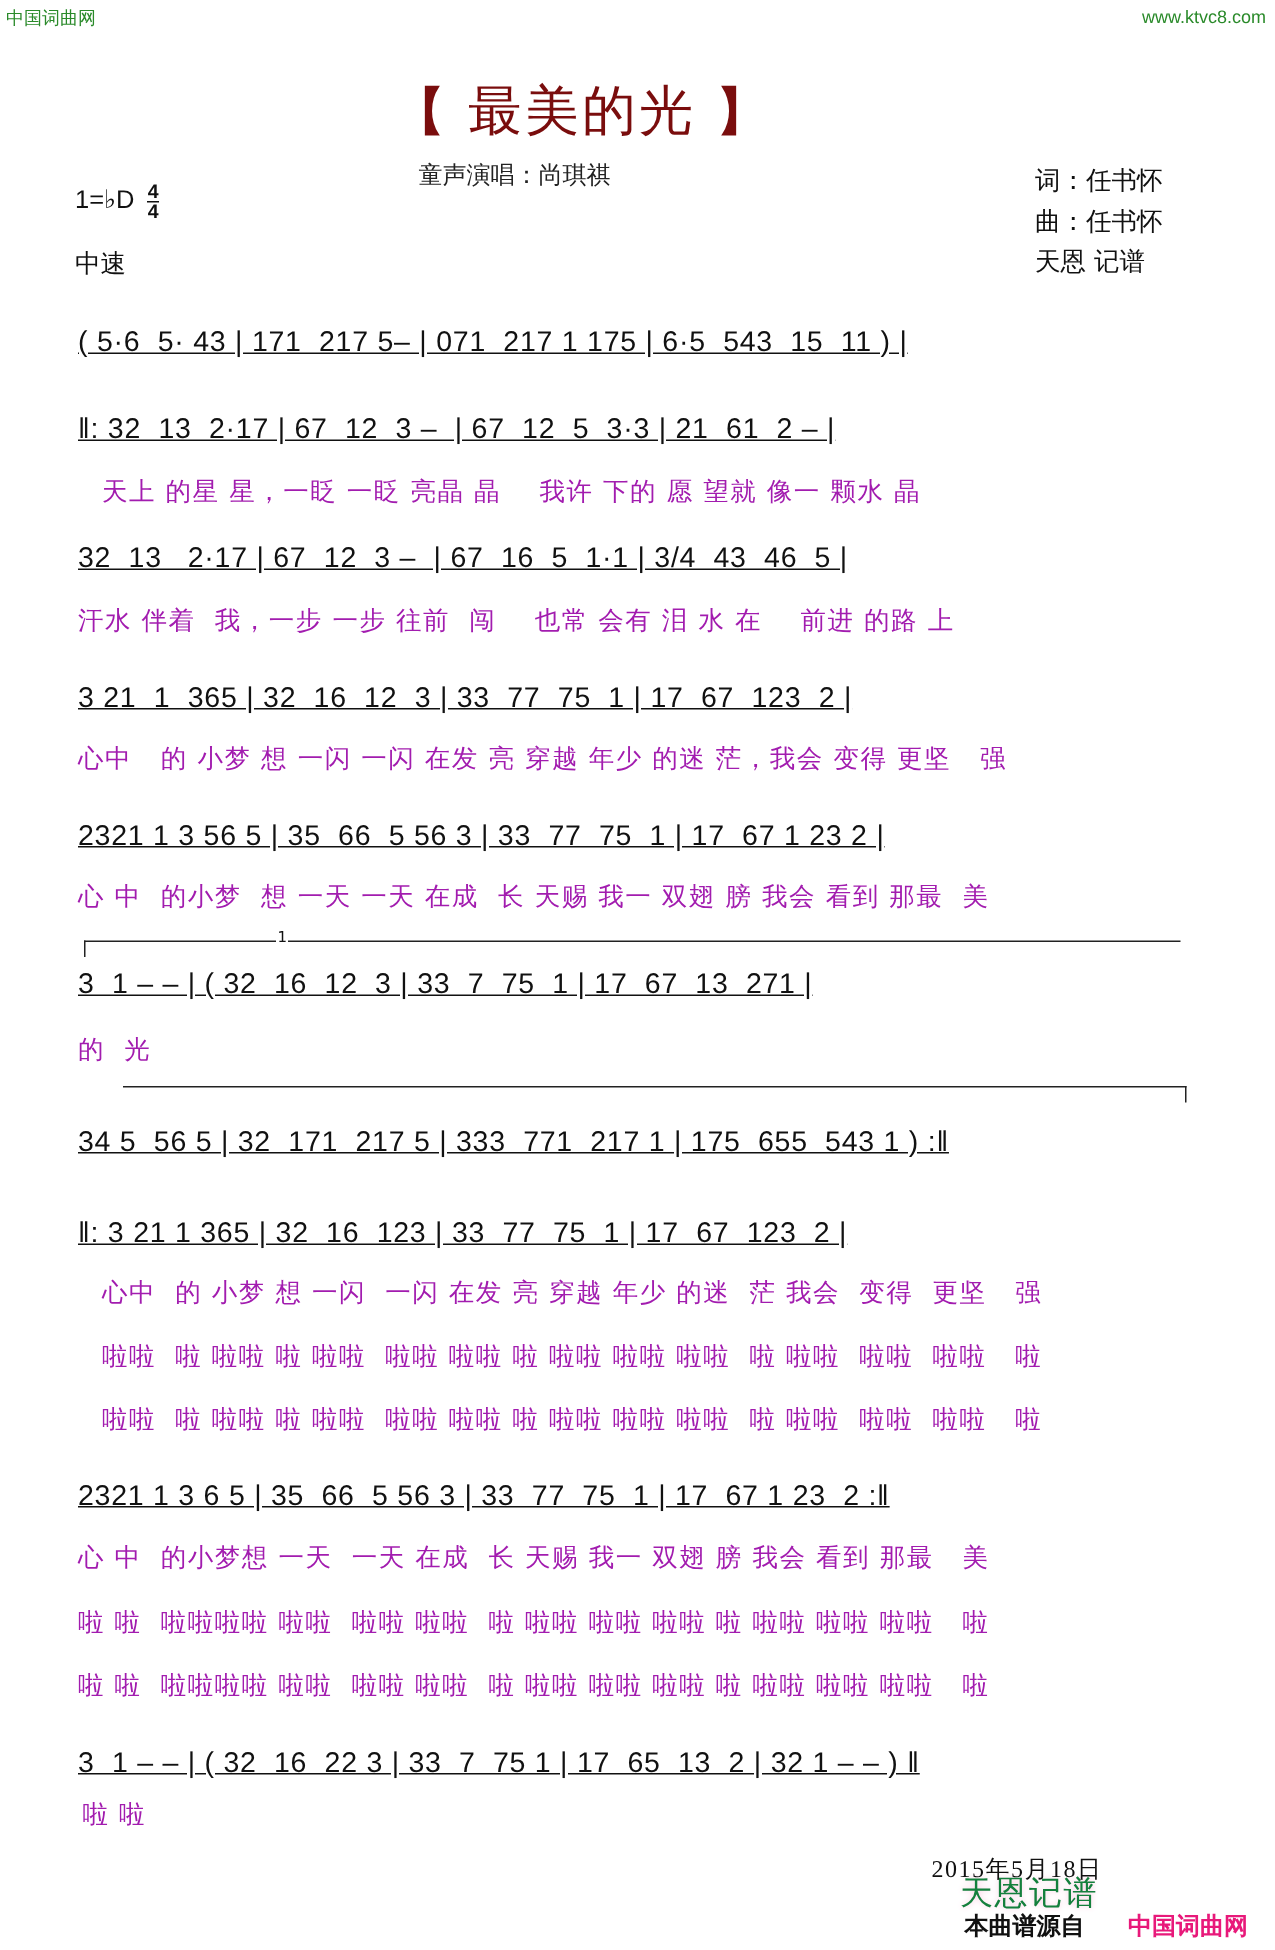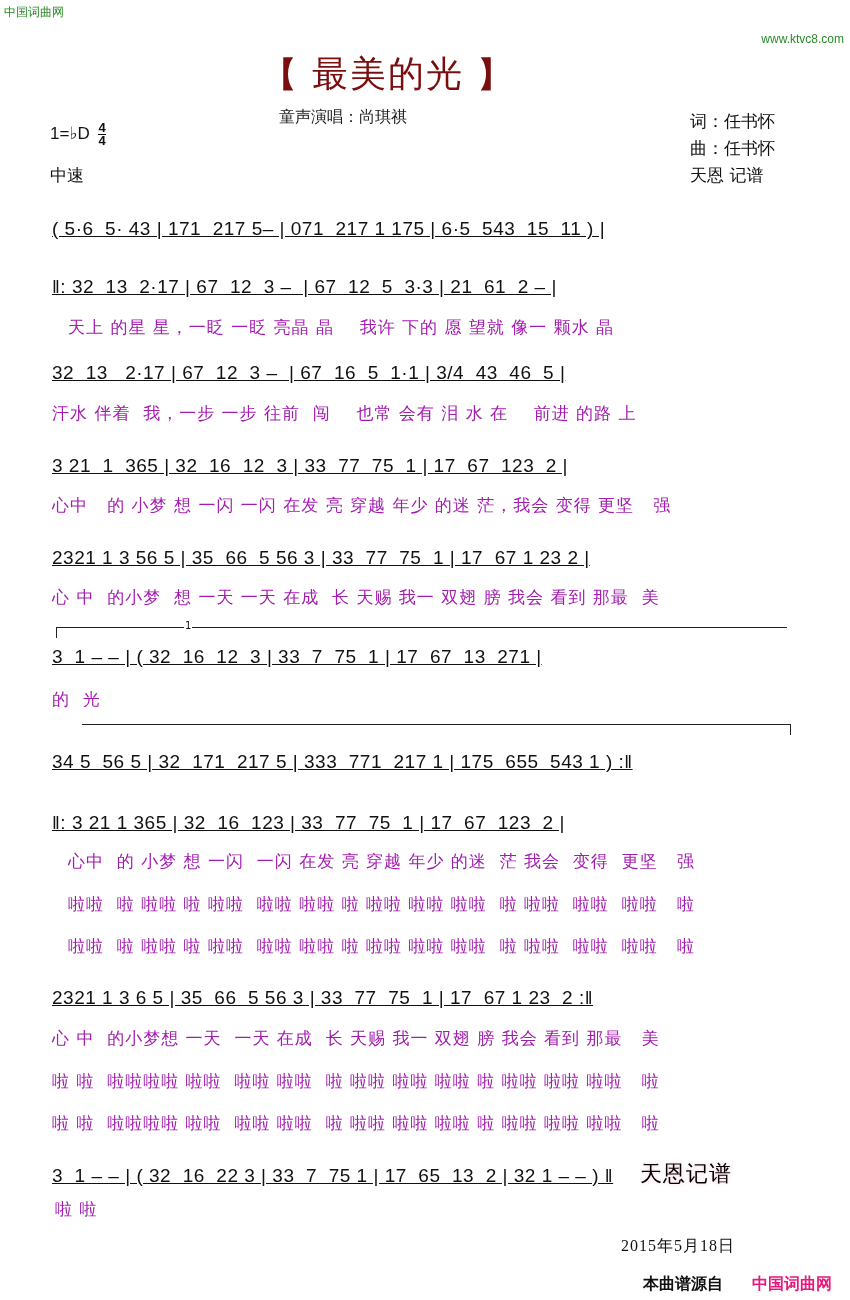--- a/index.html
+++ b/index.html
@@ -1,19 +1,19 @@
 <!DOCTYPE html>
 <html><head>
 <meta charset="utf-8">
 <style>
   html, body { margin: 0; padding: 0; background: #ffffff; }
   body { width: 850px; height: 1300px; position: relative; overflow: hidden;
          font-family: "DejaVu Sans", sans-serif; color: #111; }
   .wm-left { position: absolute; left: 4px; top: 4px; font-size: 12px; color: #2a8a2a; }
-  .wm-right { position: absolute; right: 6px; top: 4px; font-size: 12px; color: #2a8a2a; font-family: "Liberation Sans", sans-serif; margin-top: 28px; }
+  .wm-right { position: absolute; right: 6px; top: 4px; font-size: 12px; color: #2a8a2a; font-family: "Liberation Sans", sans-serif; }
   .title { position: absolute; left: 0; width: 776px; top: 50px; text-align: center;
            font-size: 36px; color: #7a0d0d; font-weight: normal; letter-spacing: 2px; }
   .title .br { font-weight: bold; font-size: 34px; }
   .singer { position: absolute; left: 0; width: 686px; top: 107px; text-align: center; font-size: 16px; color: #222; }
   .key { position: absolute; left: 50px; top: 122px; font-size: 17px; font-family: "Liberation Sans", sans-serif; }
   .key .frac { display: inline-block; vertical-align: middle; text-align: center; font-size: 13px; line-height: 12px; font-weight: bold; margin-left: 4px; }
   .key .frac span { display: block; }
   .key .frac .bar { border-top: 1px solid #111; }
   .tempo { position: absolute; left: 50px; top: 164px; font-size: 17px; }
   .credits { position: absolute; left: 690px; top: 108px; font-size: 17px; line-height: 27px; }
@@ -21,21 +21,21 @@
            font-size: 19px; letter-spacing: 0.5px; color: #111; text-decoration: underline; }
   .lyric { position: absolute; left: 52px; white-space: pre; font-size: 17px; color: #a21caf; letter-spacing: 1px; }
   .lyric.indent { left: 68px; }
 
   .volta { position: absolute; left: 56px; top: 627px; width: 730px; height: 10px;
            border-top: 1.5px solid #222; border-left: 1.5px solid #222; }
   .volta-num { position: absolute; left: 184px; top: 620px; font-size: 10px; background: #fff; padding: 0 1px; }
   .volta2 { position: absolute; left: 82px; top: 724px; width: 708px; height: 10px;
             border-top: 1.5px solid #222; border-right: 1.5px solid #222; }
 
-  .sig { position: absolute; left: 640px; top: 1159px; font-size: 22px; color: #000000;
+  .sig { position: absolute; left: 640px; top: 1247px; font-size: 22px; color: #15803d;
          font-family: "DejaVu Serif", serif; text-shadow: 0 0 4px #f7c6dc; letter-spacing: 1px; text-align: right; }
   .date { position: absolute; left: 621px; top: 1236px; font-size: 16px; font-family: "Liberation Serif", serif; letter-spacing: 1px; }
   .src { position: absolute; left: 643px; top: 1274px; font-size: 16px; font-weight: bold; color: #111; }
   .src-site { position: absolute; left: 752px; top: 1274px; font-size: 16px; font-weight: bold; color: #e8197a; }
 </style>
 </head>
 <body>
 
 <div class="wm-left">中国词曲网</div>
 <div class="wm-right">www.ktvc8.com</div>

